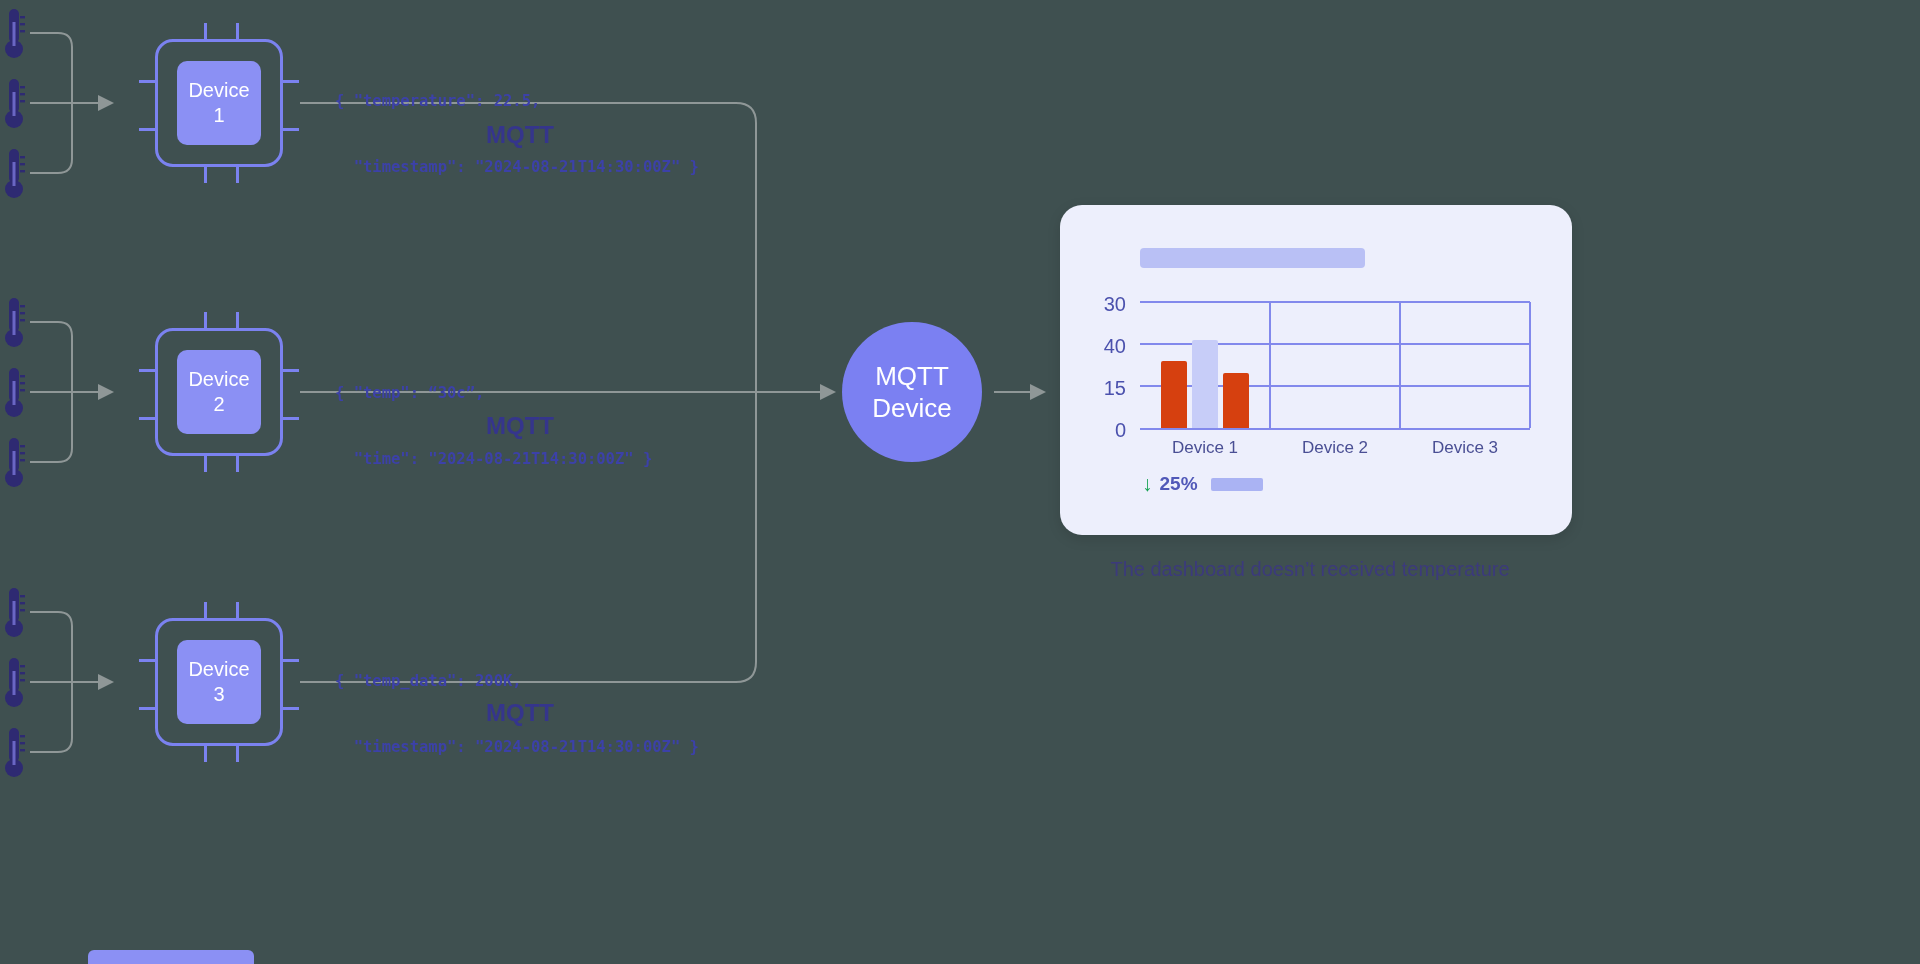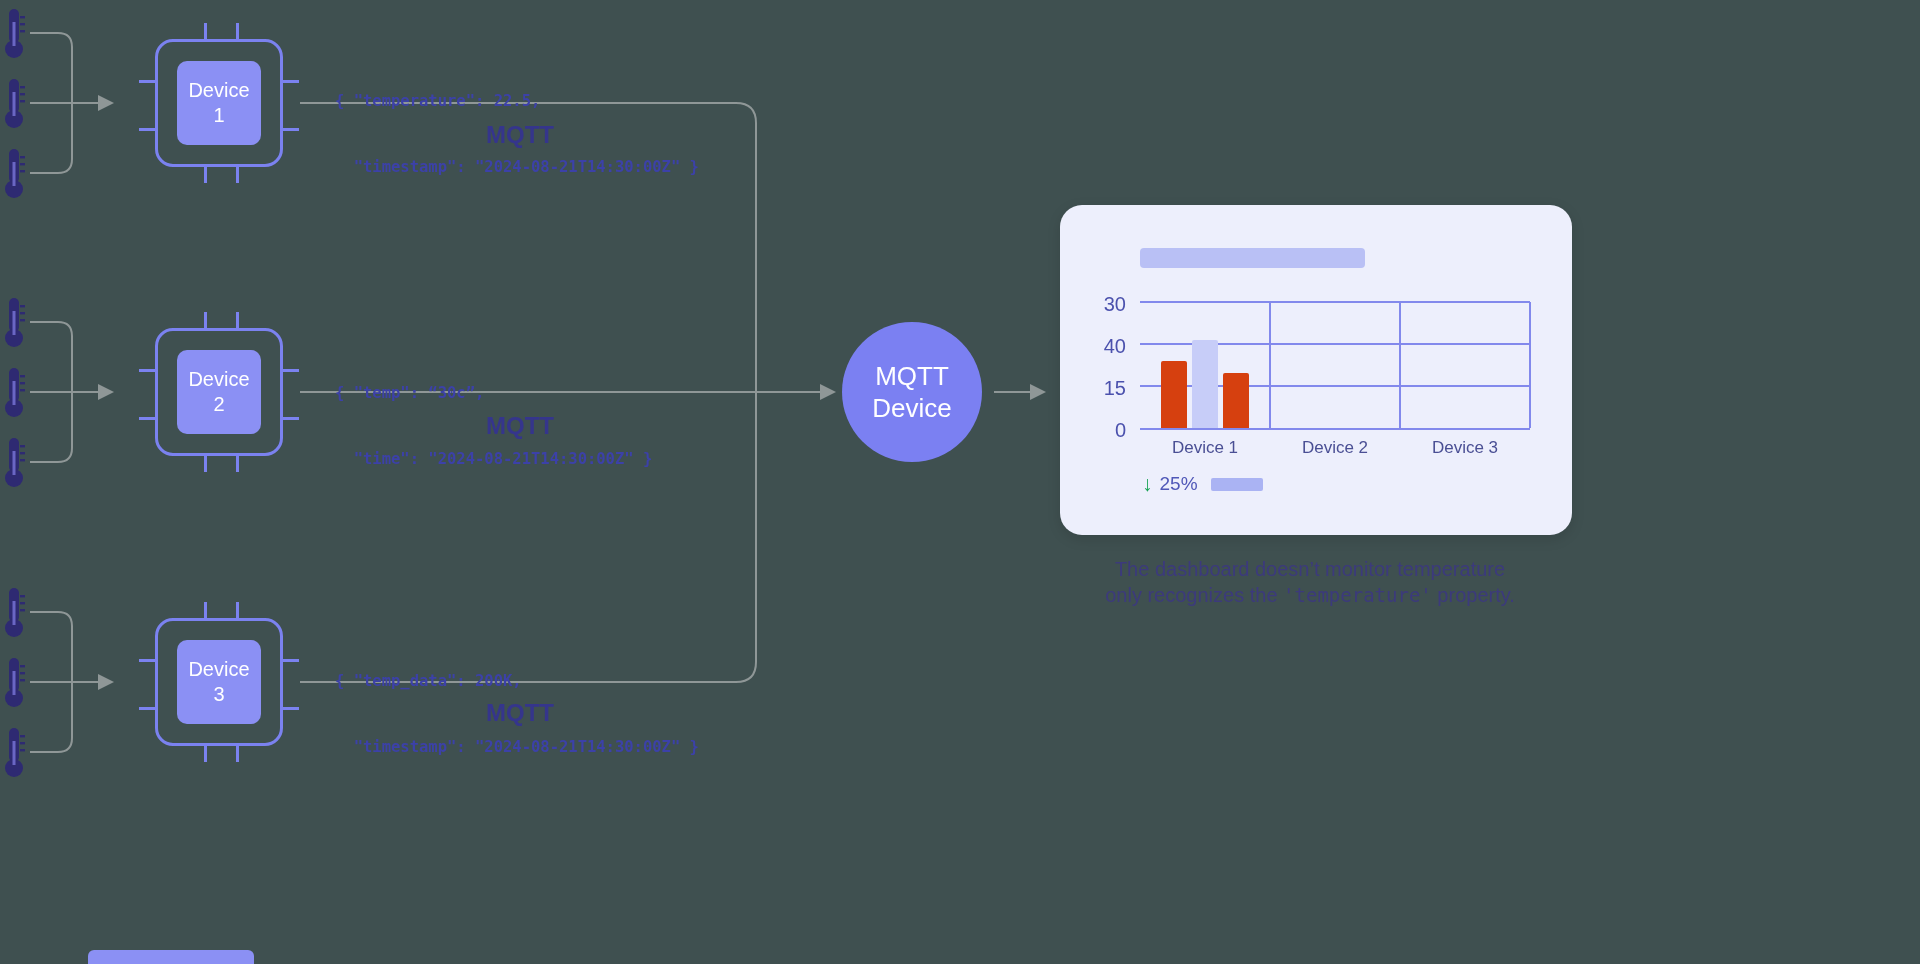--- a/index.html
+++ b/index.html
@@ -42,21 +42,21 @@
   .yaxis{position:absolute;left:28px;top:97px;width:44px;height:128px;}
   .ytick{position:absolute;right:6px;font-size:20px;color:var(--tick-text);}
   .plot{position:absolute;left:80px;top:97px;width:390px;height:128px;border-bottom:2px solid var(--grid);}
   .gridline{position:absolute;left:0;width:100%;height:2px;background:var(--grid);}
   .vline{position:absolute;top:0;width:2px;height:100%;background:var(--grid);}
   .bar{position:absolute;bottom:0;border-radius:2px 2px 0 0;}
   .xaxis{position:absolute;left:80px;top:233px;width:390px;height:22px;}
   .xtick{position:absolute;transform:translateX(-50%);font-size:17px;color:#4a4f94;white-space:nowrap;}
   .card-footer{position:absolute;left:82px;top:268px;display:flex;align-items:center;gap:7px;}
   .down-arrow{color:var(--green);font-size:21px;font-weight:bold;line-height:20px;}
-  .pct{font-size:19px;color:#5058b8;}
+  .pct{font-size:19px;color:#5058b8;font-weight:bold;}
   .footer-bar{width:52px;height:13px;background:#aab3f3;border-radius:2px;margin-left:6px;}
 
   
   .caption{position:absolute;left:1020px;top:556px;width:580px;text-align:center;font-size:20px;line-height:26px;color:var(--caption);}
   .caption .code{font-family:"DejaVu Sans Mono",monospace;font-size:19px;}
 
   .cropped-bar{position:absolute;left:88px;top:950px;width:166px;height:20px;background:var(--chip-fill);border-radius:6px;}
 </style>
 </head>
 <body>
@@ -219,19 +219,18 @@
         <div class="xtick" style="left: 325px;">Device 3</div>
       </div>
     <div class="card-footer">
       <span class="down-arrow">↓</span>
       <span class="pct">25%</span>
       <span class="footer-bar"></span>
     </div>
   </div>
 
   <div class="caption">
-    <div>The dashboard doesn’t monitor temperature</div>
-    <div><span>only recognizes the </span><span class="code">'temperature'</span><span> property.</span></div>
+    <div>The dashboard doesn’t received temperature</div>
   </div>
 
   <div class="cropped-bar"></div>
 
 </div>
 
 </body></html>

